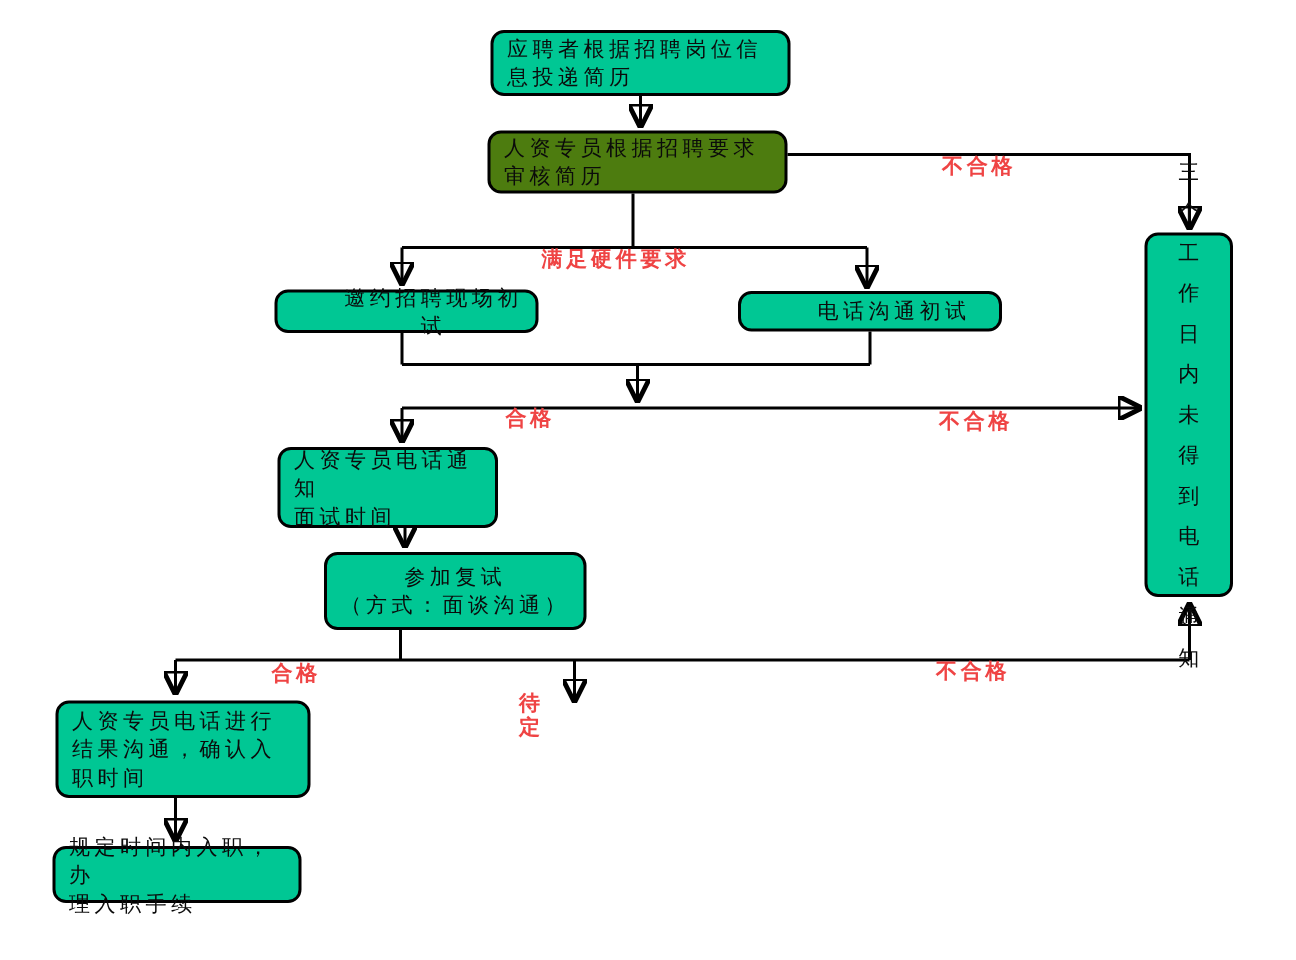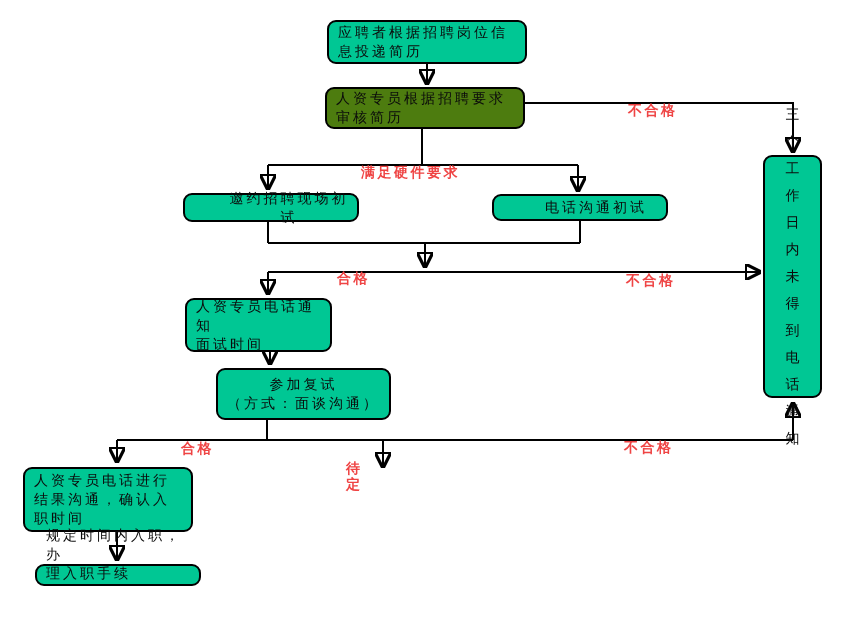--- a/index.html
+++ b/index.html
@@ -113,28 +113,28 @@
   <div class="node align-left" style="left: 185px; top: 298px; width: 147px; height: 54px; background-color: rgb(0, 199, 148); border-color: rgb(0, 0, 0);">
     <span>人资专员电话通知
 面试时间</span>
   </div>
 
   <div class="node align-center" style="left: 168px; top: 368px; width: 175px; height: 52px; background-color: rgb(0, 199, 148); border-color: rgb(0, 0, 0); margin-left: 48px;">
     <span>参加复试
 （方式：面谈沟通）</span>
   </div>
 
-  <div class="node align-left" style="left: 23px; top: 467px; width: 170px; height: 65px; background-color: rgb(0, 199, 148); border-color: rgb(0, 0, 0);">
+  <div class="node align-left" style="left: 37px; top: 467px; width: 170px; height: 65px; background-color: rgb(0, 199, 148); border-color: rgb(0, 0, 0);">
     <span>人资专员电话进行
 结果沟通，确认入
 职时间</span>
   </div>
 
 
-  <div class="node align-left" style="left: 35px; top: 564px; width: 166px; height: 22px; background-color: rgb(0, 199, 148); border-color: rgb(0, 0, 0); align-items: flex-end;">
+  <div class="node align-left" style="left: 35px; top: 564px; width: 166px; height: 38px; background-color: rgb(0, 199, 148); border-color: rgb(0, 0, 0);">
     <span>规定时间内入职，办
 理入职手续</span>
   </div>
 
   <div class="node vertical align-center" style="left: 763px; top: 155px; width: 59px; height: 243px; background-color: rgb(0, 199, 148); border-color: rgb(0, 0, 0);">
     <span>三个工作日内未得到电话通知</span>
   </div>
 
   <div class="edge-label" style="left:628px; top:82px;">不合格</div>
 

